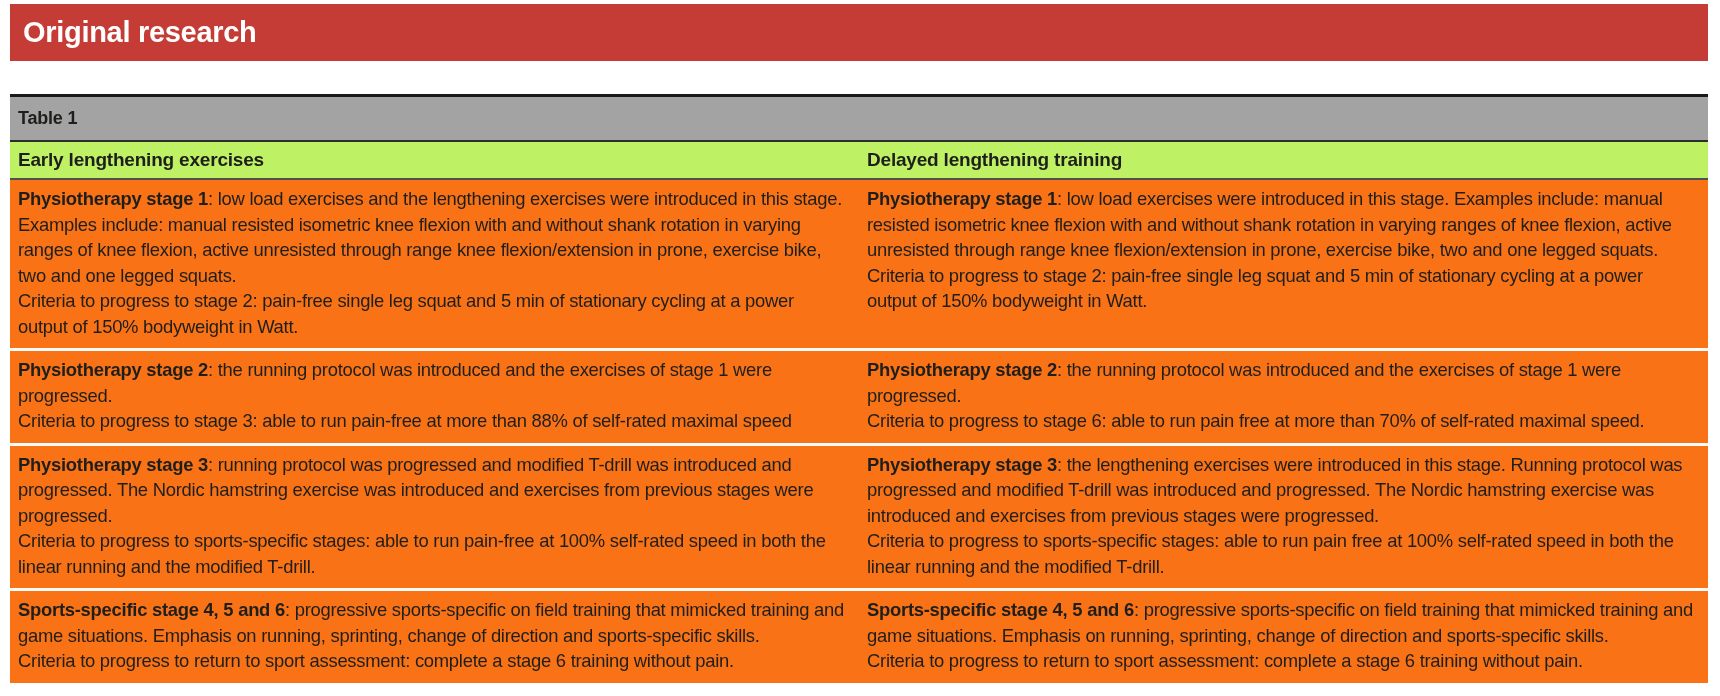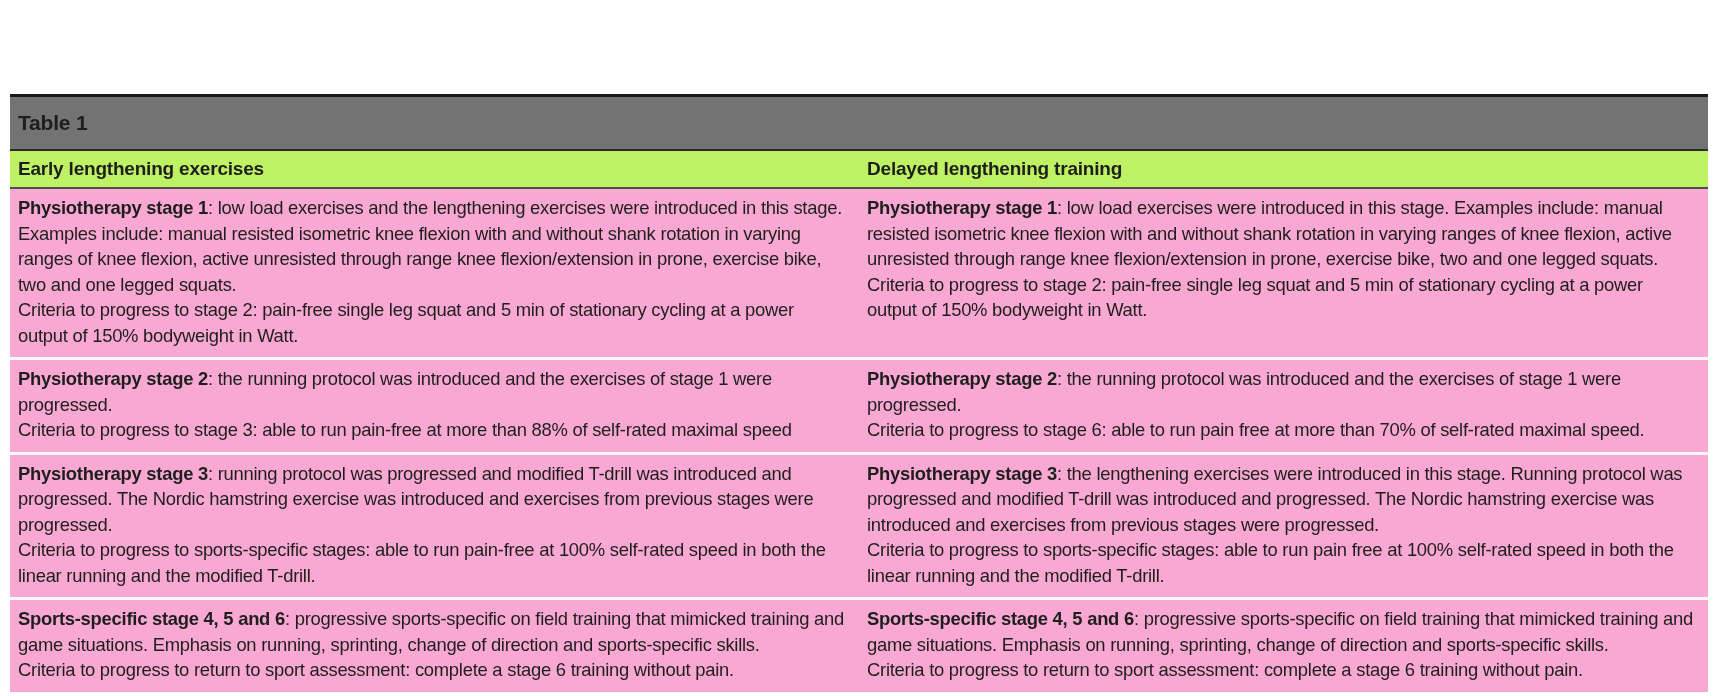--- a/index.html
+++ b/index.html
@@ -22,59 +22,62 @@
     margin: 0 0 0 13px;
     color: #ffffff;
     font-size: 29px; font-weight: bold;
     letter-spacing: -0.3px;
   }
 
   
   .table-wrap { position: absolute; left: 10px; right: 12px; top: 94px; }
 
   .caption {
-    background: #737373;
+    background: #a3a3a3;
     border-top: 3px solid #1a1a1a;
-    height: 55px;
+    height: 46px;
     display: flex; align-items: center;
     padding: 0 8px;
-    font-size: 21px;
+    font-size: 18px;
     letter-spacing: -0.2px;
   }
   .cap-label { font-weight: bold; margin-right: 30px; white-space: nowrap; }
 
   table { width: 100%; border-collapse: collapse; table-layout: fixed; }
   thead th {
     width: 50%;
     background: #bef264;
     border-top: 2px solid #2c2c2c;
     border-bottom: 2px solid #504f4d;
     font-size: 19px; font-weight: bold;
     text-align: left;
     padding: 7px 8px;
     letter-spacing: -0.2px;
   }
   tbody td {
-    background: #f9a8d4;
+    background: #f97316;
     vertical-align: top;
     padding: 6px 12px 9px 8px;
     font-size: 18.4px;
     line-height: 25.5px;
     letter-spacing: -0.25px;
   }
   tbody tr + tr td { border-top: 3px solid #fbfbf9; }
   .para { margin: 0; }
   .seg-bold { font-weight: bold; }
   .seg-italic { }
 </style>
 </head>
 <body>
 
 <div class="page">
 
+  <header class="banner">
+    <h1 class="banner-title">Original research</h1>
+  </header>
 
   <section class="table-wrap">
 
     <div class="caption">
       <span class="cap-label">Table 1</span>
     </div>
 
     <table>
       <thead>
         <tr>

